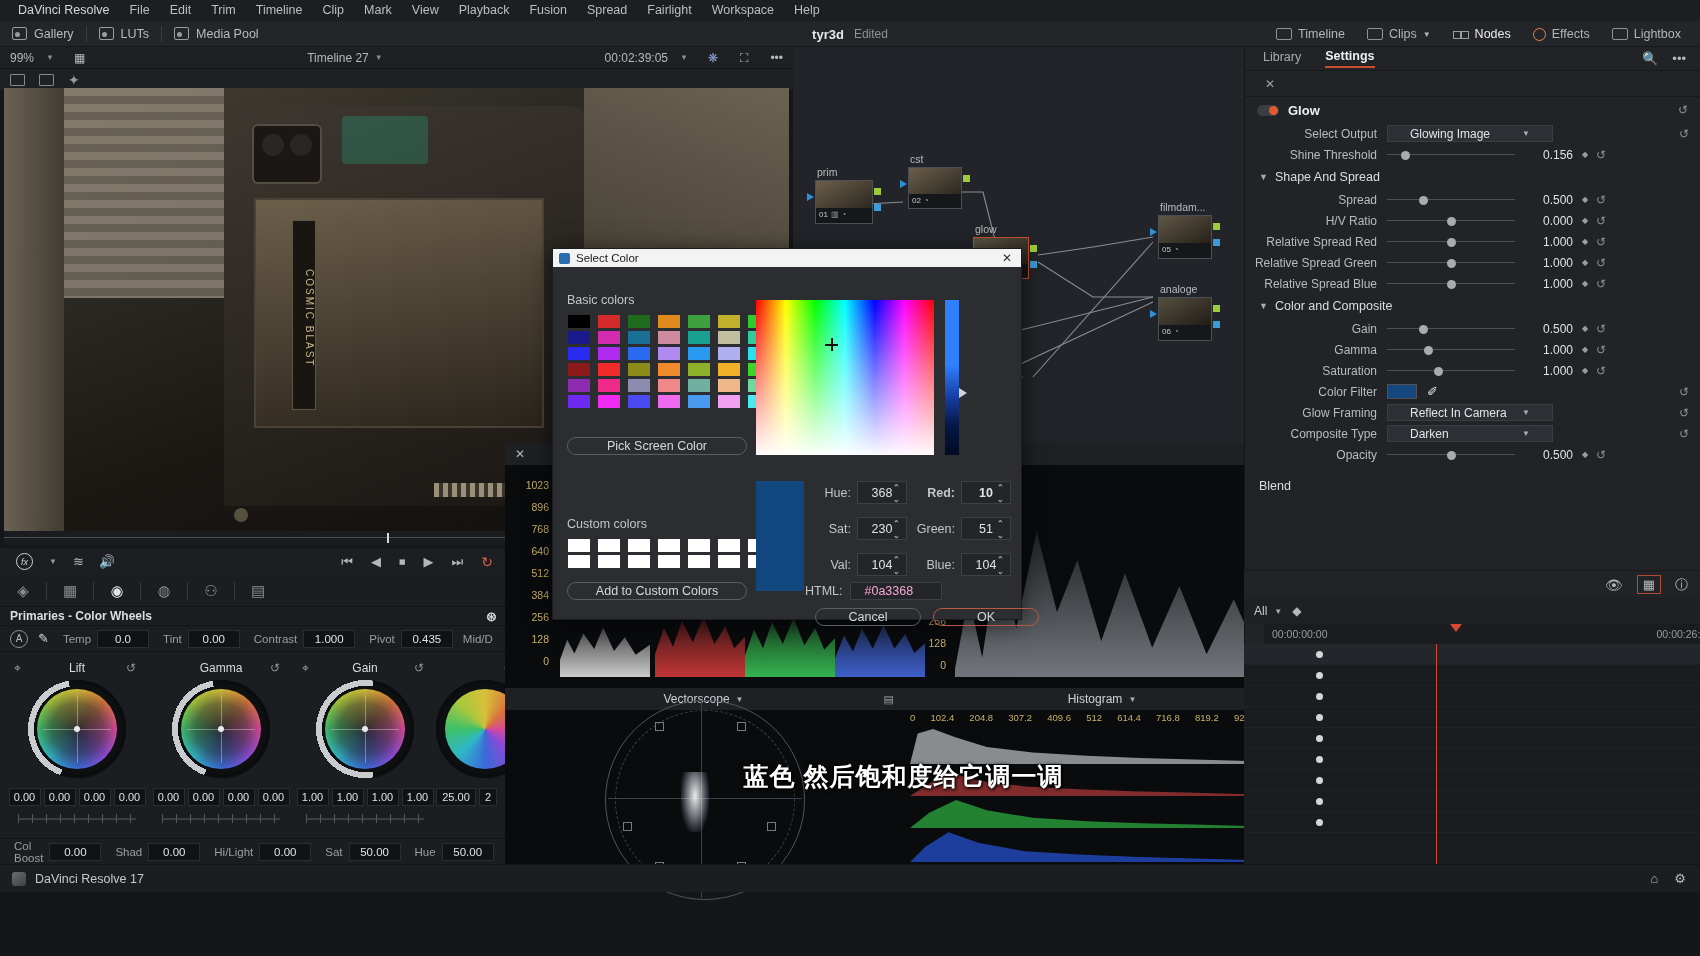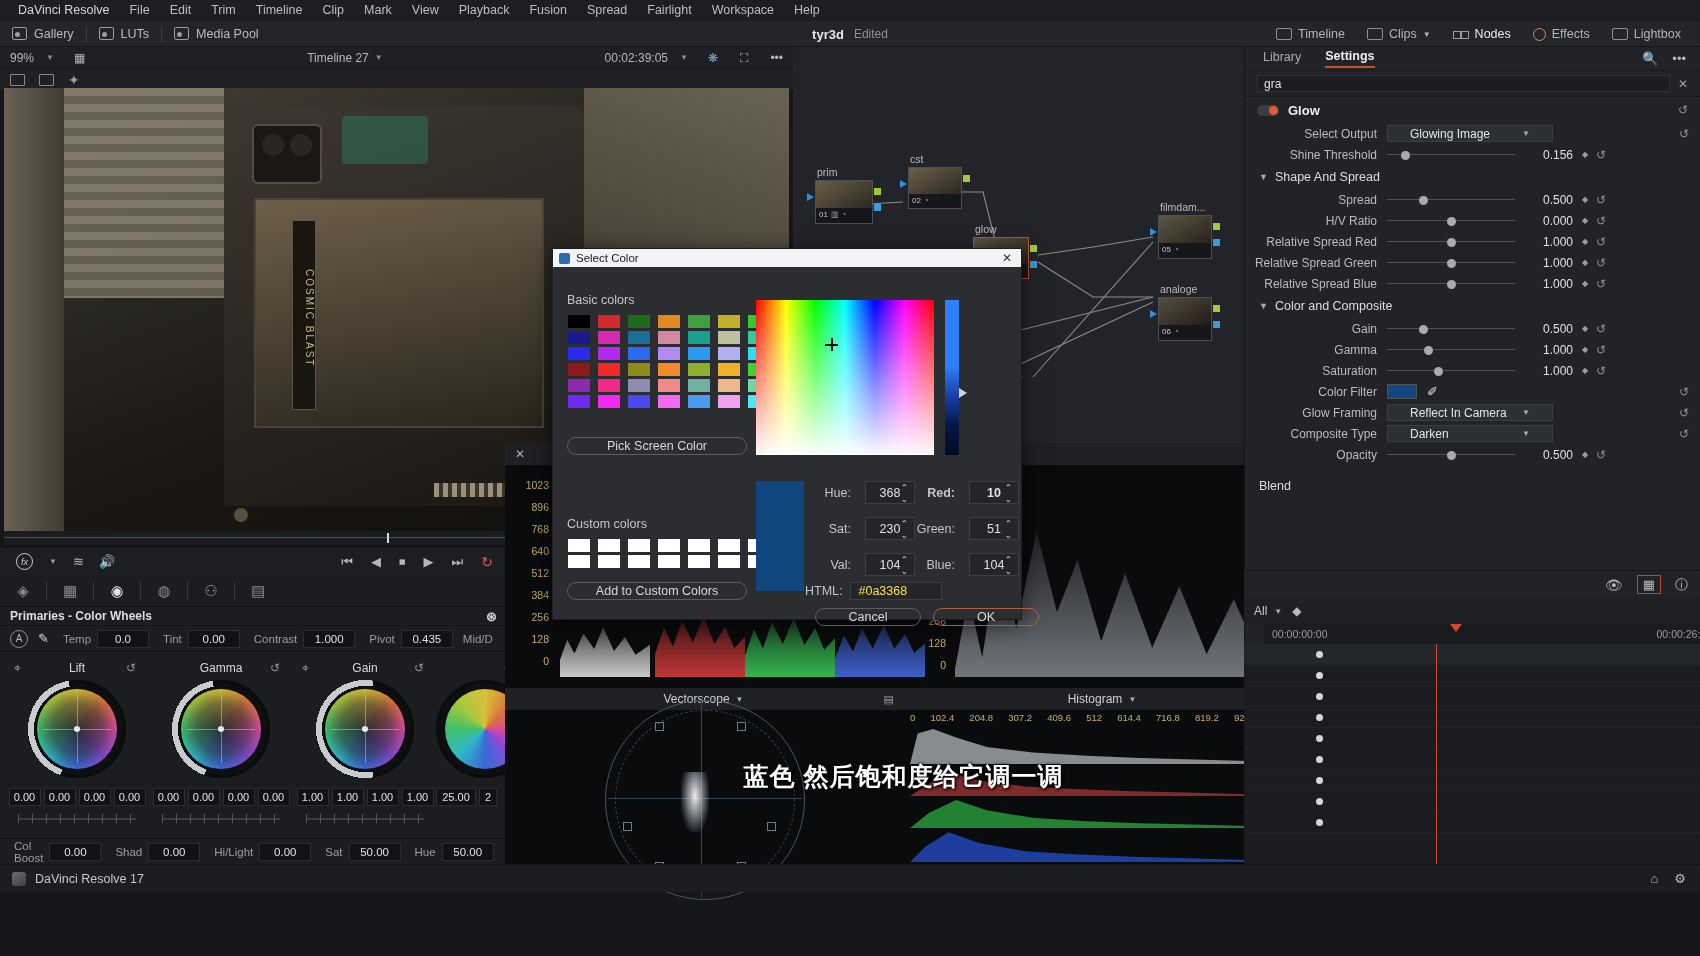--- a/index.html
+++ b/index.html
@@ -196,28 +196,28 @@
   .btnO.prim{ border-color:#b45a45; }
   #sv{ position:absolute; left:203px; top:33px; width:178px; height:155px; }
   #sv .base{ position:absolute; inset:0; background:linear-gradient(to right,#ff0000,#ffff00,#00ff00,#00ffff,#0000ff,#ff00ff,#ff0000);}
   #sv .white{ position:absolute; inset:0; background:linear-gradient(to bottom, rgba(255,255,255,0), rgba(255,255,255,.98));}
   #sv .cross{ position:absolute; left:69px; top:38px; width:13px; height:13px;}
   #sv .cross:before{ content:""; position:absolute; left:6px; top:0; width:1.5px; height:13px; background:#111;}
   #sv .cross:after{ content:""; position:absolute; top:6px; left:0; width:13px; height:1.5px; background:#111;}
   #hueBar{ position:absolute; left:392px; top:33px; width:14px; height:155px; background:linear-gradient(to bottom,#2f80ff 0%, #2f80ff 42%, #1840a8 62%, #05184a 80%, #020b22 100%);}
   #hueBar .mk{ position:absolute; left:14px; top:88px; width:0;height:0;border-top:5px solid transparent;border-bottom:5px solid transparent;border-left:8px solid #d2d4d8;}
   #preview{ position:absolute; left:203px; top:214px; width:48px; height:110px; background:#12467f;}
-  .fgrp{ position:absolute; display:flex; align-items:center; gap:14px; }
+  .fgrp{ position:absolute; display:flex; align-items:center; gap:6px; }
   .fgrp .fl{ width:36px; text-align:right; font-size:12.5px; color:#c3c5c9;}
   .fgrp .fb{ width:50px; height:23px; background:#232529; border:1px solid #3c3f44; display:flex; align-items:center; justify-content:center; font-size:12.5px; color:#dfe1e4; position:relative;}
   .fgrp .sp{ position:absolute; right:3px; top:1px; height:21px; width:10px; display:flex; flex-direction:column; justify-content:space-between; color:#a9abaf; font-size:8px;}
   .fgrp.rgb .fl{ width:42px; }
   #htmlRow{ position:absolute; left:252px; top:315px; display:flex; align-items:center; gap:7px;}
   #htmlRow .fl{ font-size:12.5px; color:#c3c5c9;}
-  #htmlRow .fb{ width:92px; height:18px; background:#232529; border:1px solid #3c3f44; display:flex; align-items:center; padding-left:8px; font-size:12.5px; color:#fde047;}
+  #htmlRow .fb{ width:92px; height:18px; background:#232529; border:1px solid #3c3f44; display:flex; align-items:center; padding-left:14px; font-size:12.5px; color:#f9a8d4;}
 </style>
 </head>
 <body>
 
 <div id="menubar" class="abs">
   <span class="mi brand">DaVinci Resolve</span>
   <span class="mi">File</span>
   <span class="mi">Edit</span>
   <span class="mi">Trim</span>
   <span class="mi">Timeline</span>
@@ -716,21 +716,20 @@
 <div id="rightPanel" class="abs">
   <div id="rpTabs">
     <span class="tb">Library</span>
     <span class="tb active">Settings</span>
     <span class="right">
       <span>🔍</span>
       <span>•••</span>
     </span>
   </div>
   <div id="rpSearch">
-    <span class="box">gra</span>
     <span class="x">✕</span>
   </div>
 
   <div class="rpRowHdr">
     <span class="toggle">
         <i class="kn"></i>
       </span>
     <span class="nm">Glow</span>
     <span class="reset">↺</span>
   </div>

